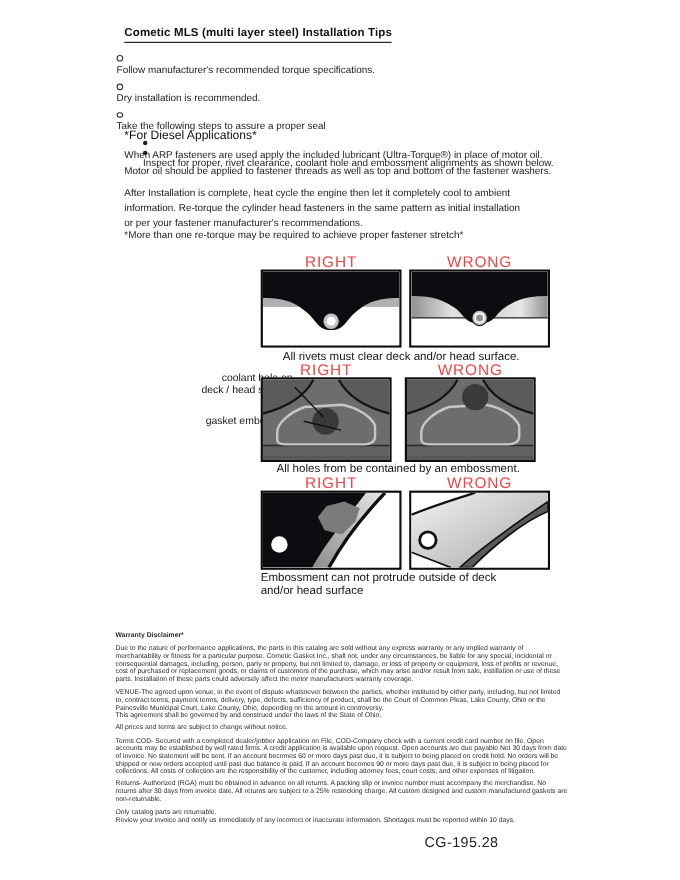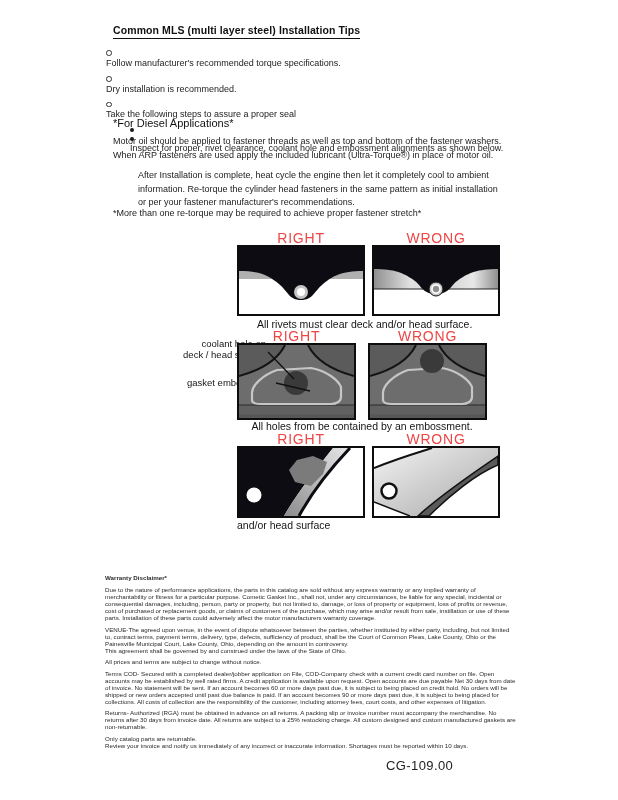--- a/index.html
+++ b/index.html
@@ -24,21 +24,21 @@
   .legal .lp{margin:0 0 4.5px 0;}
   .legal .lh{font-weight:bold;margin:0 0 5px 0;}
   .legal .joined{margin:0;}
   .pagenum{position:absolute;left:386px;top:758px;font-size:13px;letter-spacing:0.4px;color:#222;}
 </style>
 </head>
 <body>
 
 <div class="page">
 
-  <div class="title">Common MLS (multi layer steel) Installation Tips</div>
+  <div class="title">Cometic MLS (multi layer steel) Installation Tips</div>
 
   <div class="bullets">
     <div class="brow">
       <span class="o-dot"></span>
       <span>Follow manufacturer's recommended torque specifications.</span>
     </div>
     <div class="brow">
       <span class="o-dot"></span>
       <span>Dry installation is recommended.</span>
     </div>
@@ -51,25 +51,25 @@
     </div>
     <div class="brow sub">
       <span class="f-dot"></span>
       <span>Inspect for proper, rivet clearance, coolant hole and embossment alignments as shown below.</span>
     </div>
   </div>
 
   <div class="h2" style="top:117px;">*For Diesel Applications*</div>
 
   <div class="para" style="top:135px;">
+    <div>When ARP fasteners are used apply the included lubricant (Ultra-Torque®) in place of motor oil.</div>
     <div>Motor oil should be applied to fastener threads as well as top and bottom of the fastener washers.</div>
-    <div>When ARP fasteners are used apply the included lubricant (Ultra-Torque®) in place of motor oil.</div>
-  </div>
-
-  <div class="para" style="top:169px;margin-left:25px;">
+  </div>
+
+  <div class="para" style="top:169px;">
     <div>After Installation is complete, heat cycle the engine then let it completely cool to ambient</div>
     <div>information. Re-torque the cylinder head fasteners in the same pattern as initial installation</div>
     <div>or per your fastener manufacturer's recommendations.</div>
   </div>
 
   <div class="para" style="top:207px;">*More than one re-torque may be required to achieve proper fastener stretch*</div>
 
   <div class="dlabel" style="left:237px;top:230px;width:128px;">RIGHT</div>
   <div class="dlabel" style="left:372px;top:230px;width:128px;">WRONG</div>
 
@@ -178,35 +178,36 @@
       <rect x="0" y="0" width="124" height="68" fill="#ffffff"></rect>
       <path d="M0,20 C22,11 42,5 58,0 L124,0 L124,8 C96,27 64,49 44,68 L36,68 L0,54 Z" fill="url(#g3w)"></path>
       <path d="M124,8 C96,27 64,49 44,68 L55,68 C75,48 102,26 124,17 Z" fill="#5a5a5a" stroke="#111" stroke-width="1.5"></path>
       <path d="M0,20 C22,11 42,5 58,0" fill="none" stroke="#111" stroke-width="2"></path>
       <path d="M0,54 L36,68" fill="none" stroke="#111" stroke-width="1.5"></path>
       <circle cx="15" cy="43" r="7.5" fill="#ffffff" stroke="#111" stroke-width="2.5"></circle>
     </svg>
   </div>
 
   <div class="caption" style="left:237px;top:519px;">
+    <div>Embossment can not protrude outside of deck</div>
     <div>and/or head surface</div>
   </div>
 
   <svg class="overlay">
     <line x1="268" y1="352" x2="294" y2="379" stroke="#111" stroke-width="1.3"></line>
     <line x1="276" y1="383" x2="310" y2="391" stroke="#111" stroke-width="1.3"></line>
   </svg>
 
   <div class="legal">
     <div class="lh">Warranty Disclaimer*</div>
     <div class="lp">Due to the nature of performance applications, the parts in this catalog are sold without any express warranty or any implied warranty of merchantability or fitness for a particular purpose.  Cometic Gasket Inc., shall not, under any circumstances, be liable for any special, incidental or consequential damages, including, person, party or property, but not limited to, damage, or loss of property or equipment, loss of profits or revenue, cost of purchased or replacement goods, or claims of customers of the purchase, which may arise and/or result from sale, instillation or use of these parts.  Installation of these parts could adversely affect the motor manufacturers warranty coverage.</div>
     <div class="joined">VENUE-The agreed upon venue, in the event of dispute whatsoever between the parties, whether instituted by either party, including, but not limited to, contract terms, payment terms, delivery, type, defects, sufficiency of product, shall be the Court of Common Pleas, Lake County, Ohio or the Painesville Municipal Court, Lake County, Ohio, depending on the amount in controversy.</div>
     <div class="lp">This agreement shall be governed by and construed under the laws of the State of Ohio.</div>
     <div class="lp">All prices and terms are subject to change without notice.</div>
     <div class="lp">Terms COD- Secured with a completed dealer/jobber application on File, COD-Company check with a current credit card number on file.  Open accounts may be established by well rated firms.  A credit application is available upon request.  Open accounts are due payable Net 30 days from date of invoice.  No statement will be sent.  If an account becomes 60 or more days past due, it is subject to being placed on credit hold.  No orders will be shipped or new orders accepted until past due balance is paid.  If an account becomes 90 or more days past due, it is subject to being placed for collections.  All costs of collection are the responsibility of the customer, including attorney fees, court costs, and other expenses of litigation.</div>
     <div class="lp">Returns- Authorized (RGA) must be obtained in advance on all returns.  A packing slip or invoice number must accompany the merchandise.  No returns after 30 days from invoice date.  All returns are subject to a 25% restocking charge.  All custom designed and custom manufactured gaskets are non-returnable.</div>
     <div class="joined">Only catalog parts are returnable.</div>
     <div class="joined">Review your invoice and notify us immediately of any incorrect or inaccurate information.  Shortages must be reported within 10 days.</div>
   </div>
 
-  <div class="pagenum">CG-109.00</div>
+  <div class="pagenum">CG-195.28</div>
 
 </div>
 
 </body></html>

